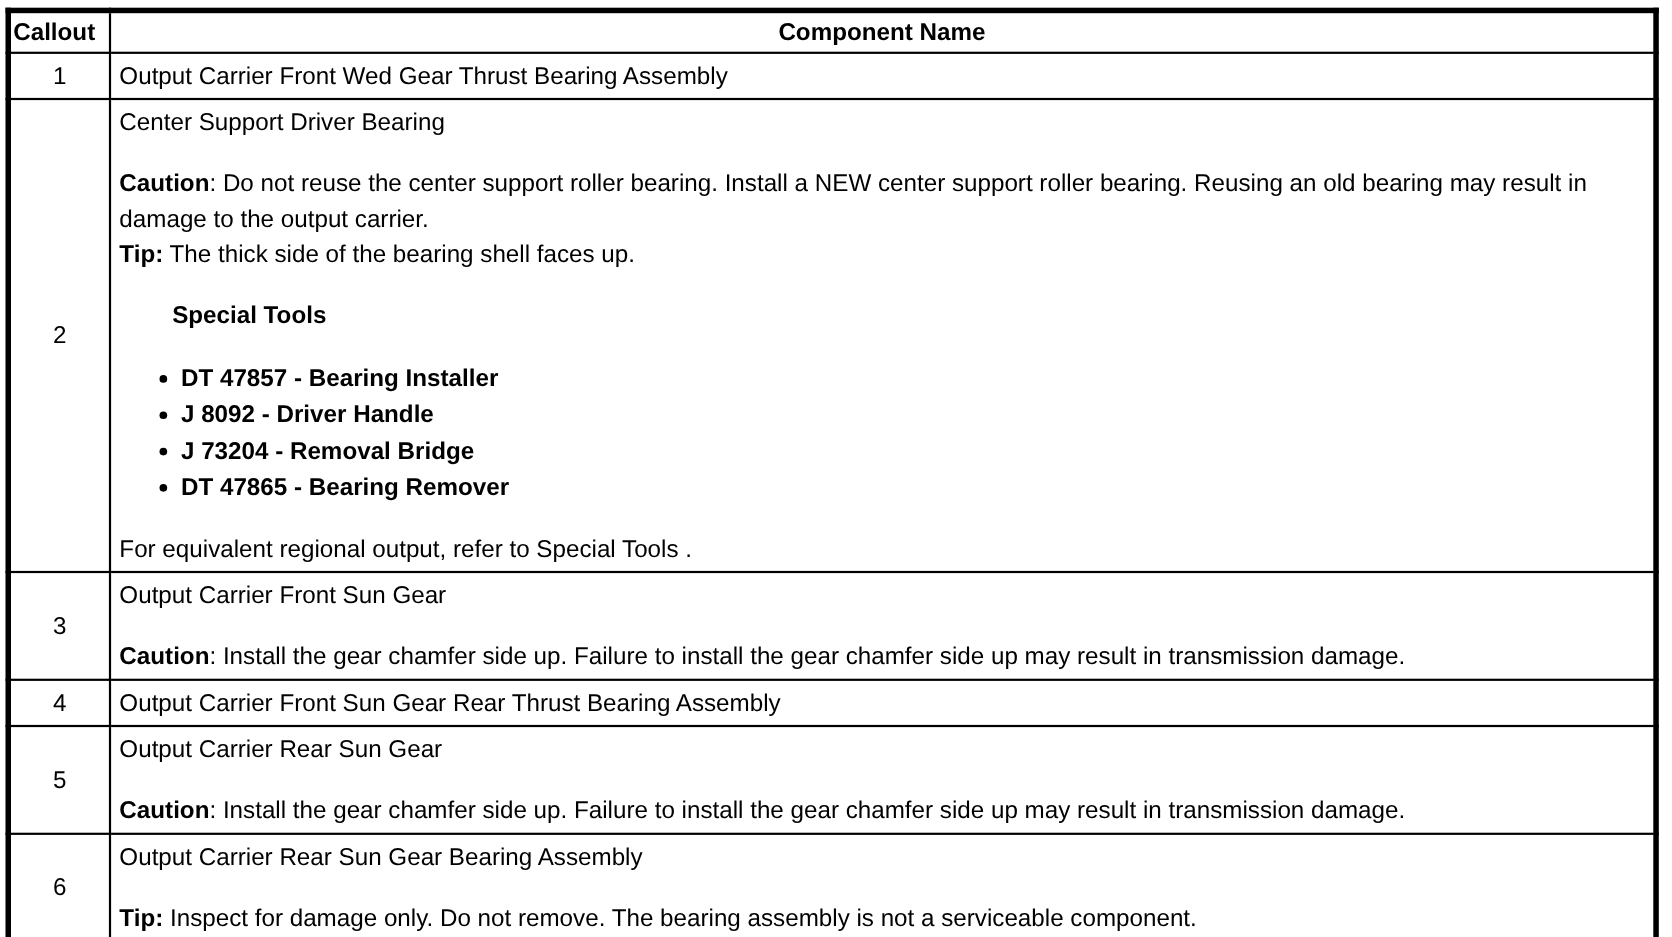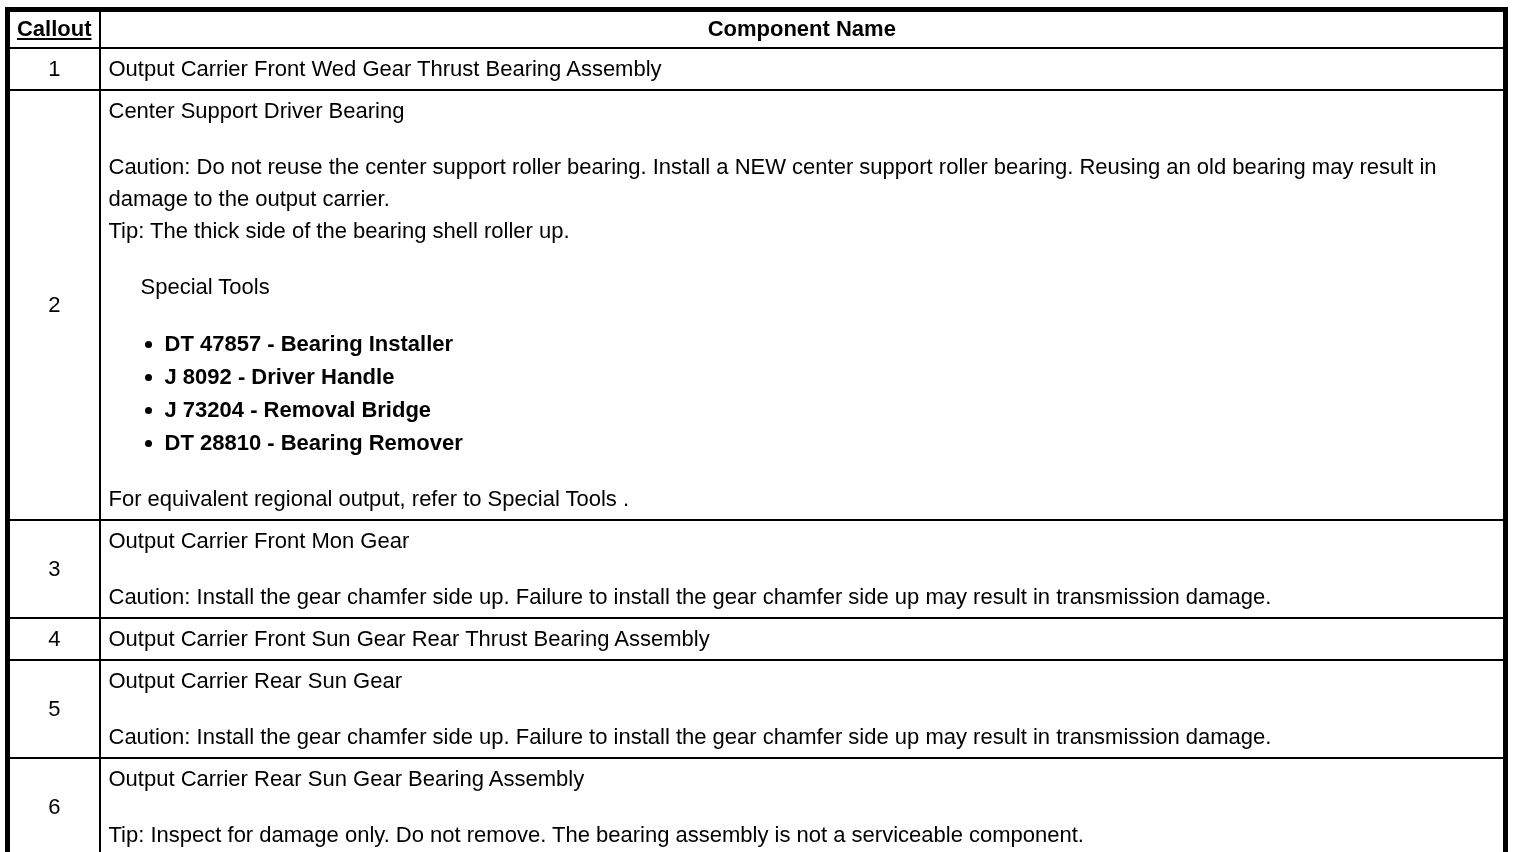--- a/index.html
+++ b/index.html
@@ -24,46 +24,45 @@
     border: 5px solid #000000;
     background: #ffffff;
   }
   th, td {
     border: 2px solid #000000;
     box-sizing: border-box;
   }
   th.callout-h {
     width: 92px;
     font-weight: bold;
-    text-align: center;
+    text-align: left;
     height: 38px;
     padding: 0 2px;
-    text-decoration: underline;
   }
   th.component-h {
     font-weight: bold;
     height: 38px;
   }
   td.callout {
     text-align: center;
     vertical-align: middle;
     padding: 0 2px;
   }
   td.component {
     vertical-align: top;
     padding: 4px 10px 4px 8px;
   }
   .line { line-height: 32px; }
   .spacer { height: 24px; }
   .heading {
     font-weight: bold;
-    margin-left: 32px;
+    margin-left: 48px;
     line-height: 32px;
   }
-  .b { font-weight: normal; }
+  .b { font-weight: bold; }
   ul.tools {
     margin: 0;
     padding-left: 56px;
     list-style-type: disc;
     font-weight: bold;
   }
   ul.tools li { line-height: 33px; }
 </style>
 </head>
 <body>
@@ -81,38 +80,38 @@
         <td class="component">
           <div class="line"><span>Output Carrier Front Wed Gear Thrust Bearing Assembly</span></div>
         </td>
       </tr>
       <tr>
         <td class="callout">2</td>
         <td class="component">
           <div class="line"><span>Center Support Driver Bearing</span></div>
           <div class="spacer"></div>
           <div class="line"><span class="b">Caution</span><span>: Do not reuse the center support roller bearing. Install a NEW center support roller bearing. Reusing an old bearing may result in damage to the output carrier.</span></div>
-          <div class="line"><span class="b">Tip:</span><span> The thick side of the bearing shell roller up.</span></div>
+          <div class="line"><span class="b">Tip:</span><span> The thick side of the bearing shell faces up.</span></div>
           <div class="spacer"></div>
           <div class="heading"><span class="b">Special Tools</span></div>
           <div class="spacer"></div>
           <ul class="tools">
             <li>DT 47857 - Bearing Installer</li>
             <li>J 8092 - Driver Handle</li>
             <li>J 73204 - Removal Bridge</li>
-            <li>DT 28810 - Bearing Remover</li>
+            <li>DT 47865 - Bearing Remover</li>
           </ul>
           <div class="spacer"></div>
           <div class="line"><span>For equivalent regional output, refer to Special Tools .</span></div>
         </td>
       </tr>
       <tr>
         <td class="callout">3</td>
         <td class="component">
-          <div class="line"><span>Output Carrier Front Mon Gear</span></div>
+          <div class="line"><span>Output Carrier Front Sun Gear</span></div>
           <div class="spacer"></div>
           <div class="line"><span class="b">Caution</span><span>: Install the gear chamfer side up. Failure to install the gear chamfer side up may result in transmission damage.</span></div>
         </td>
       </tr>
       <tr>
         <td class="callout">4</td>
         <td class="component">
           <div class="line"><span>Output Carrier Front Sun Gear Rear Thrust Bearing Assembly</span></div>
         </td>
       </tr>

